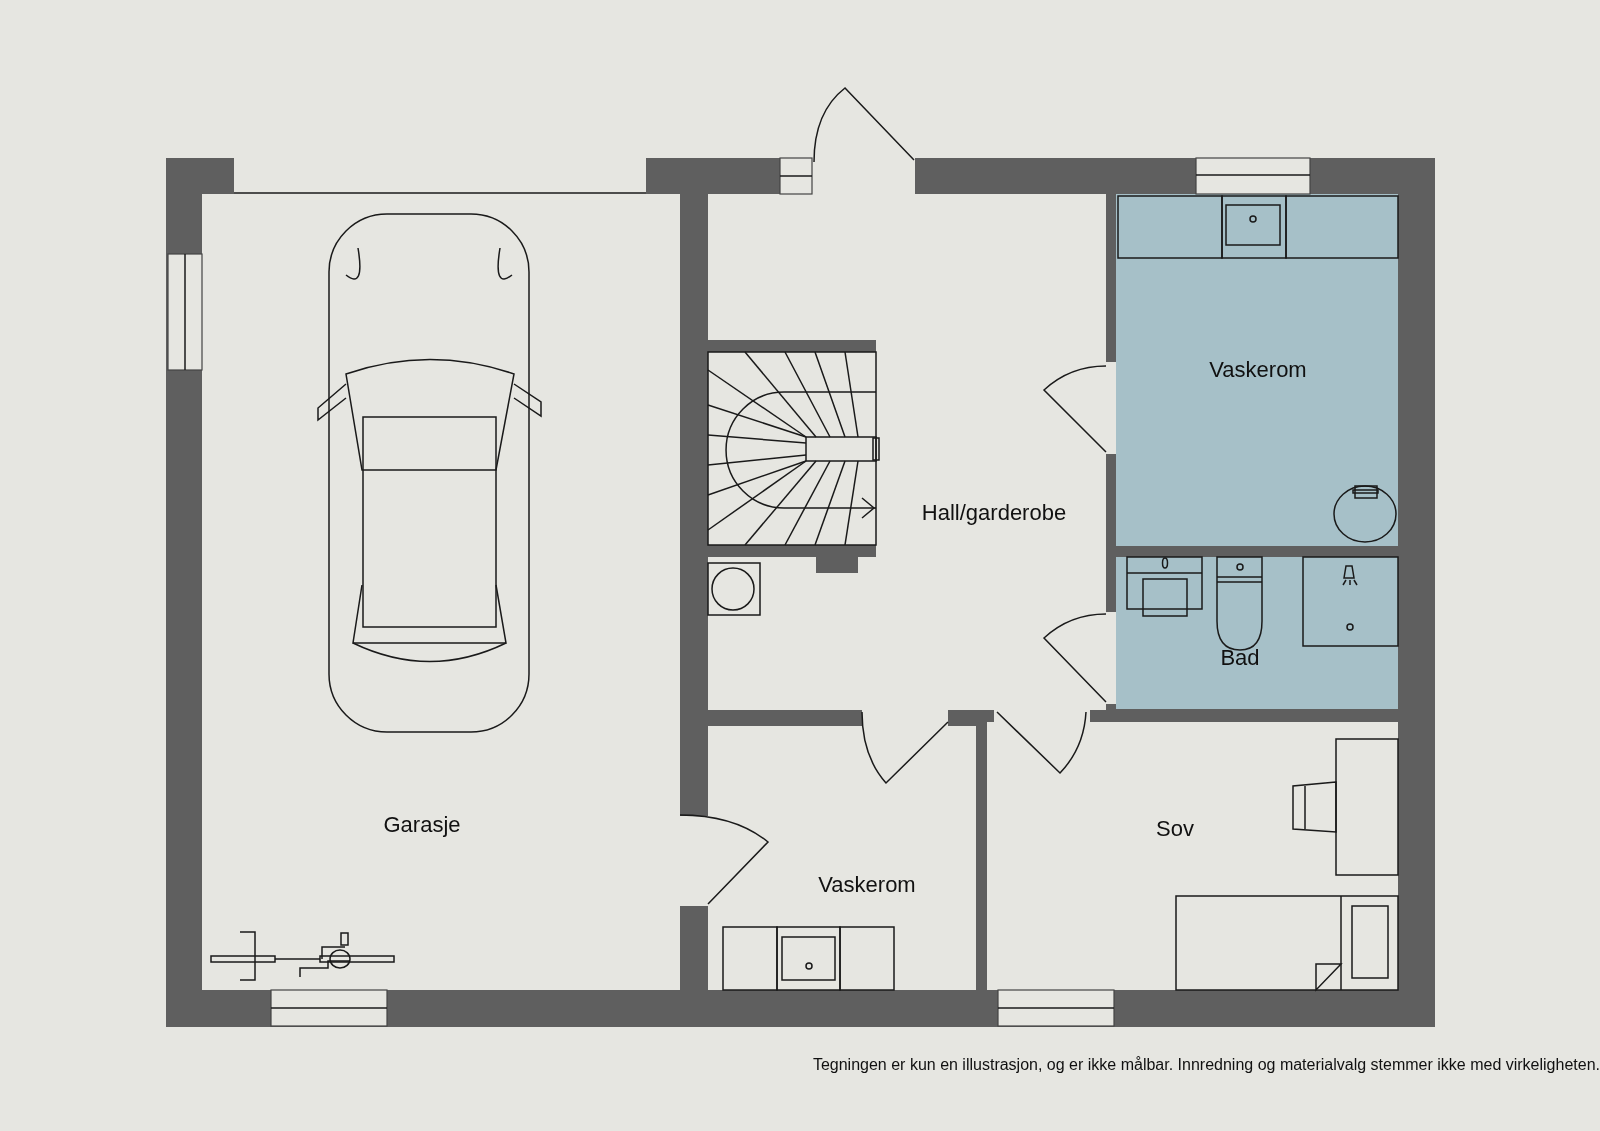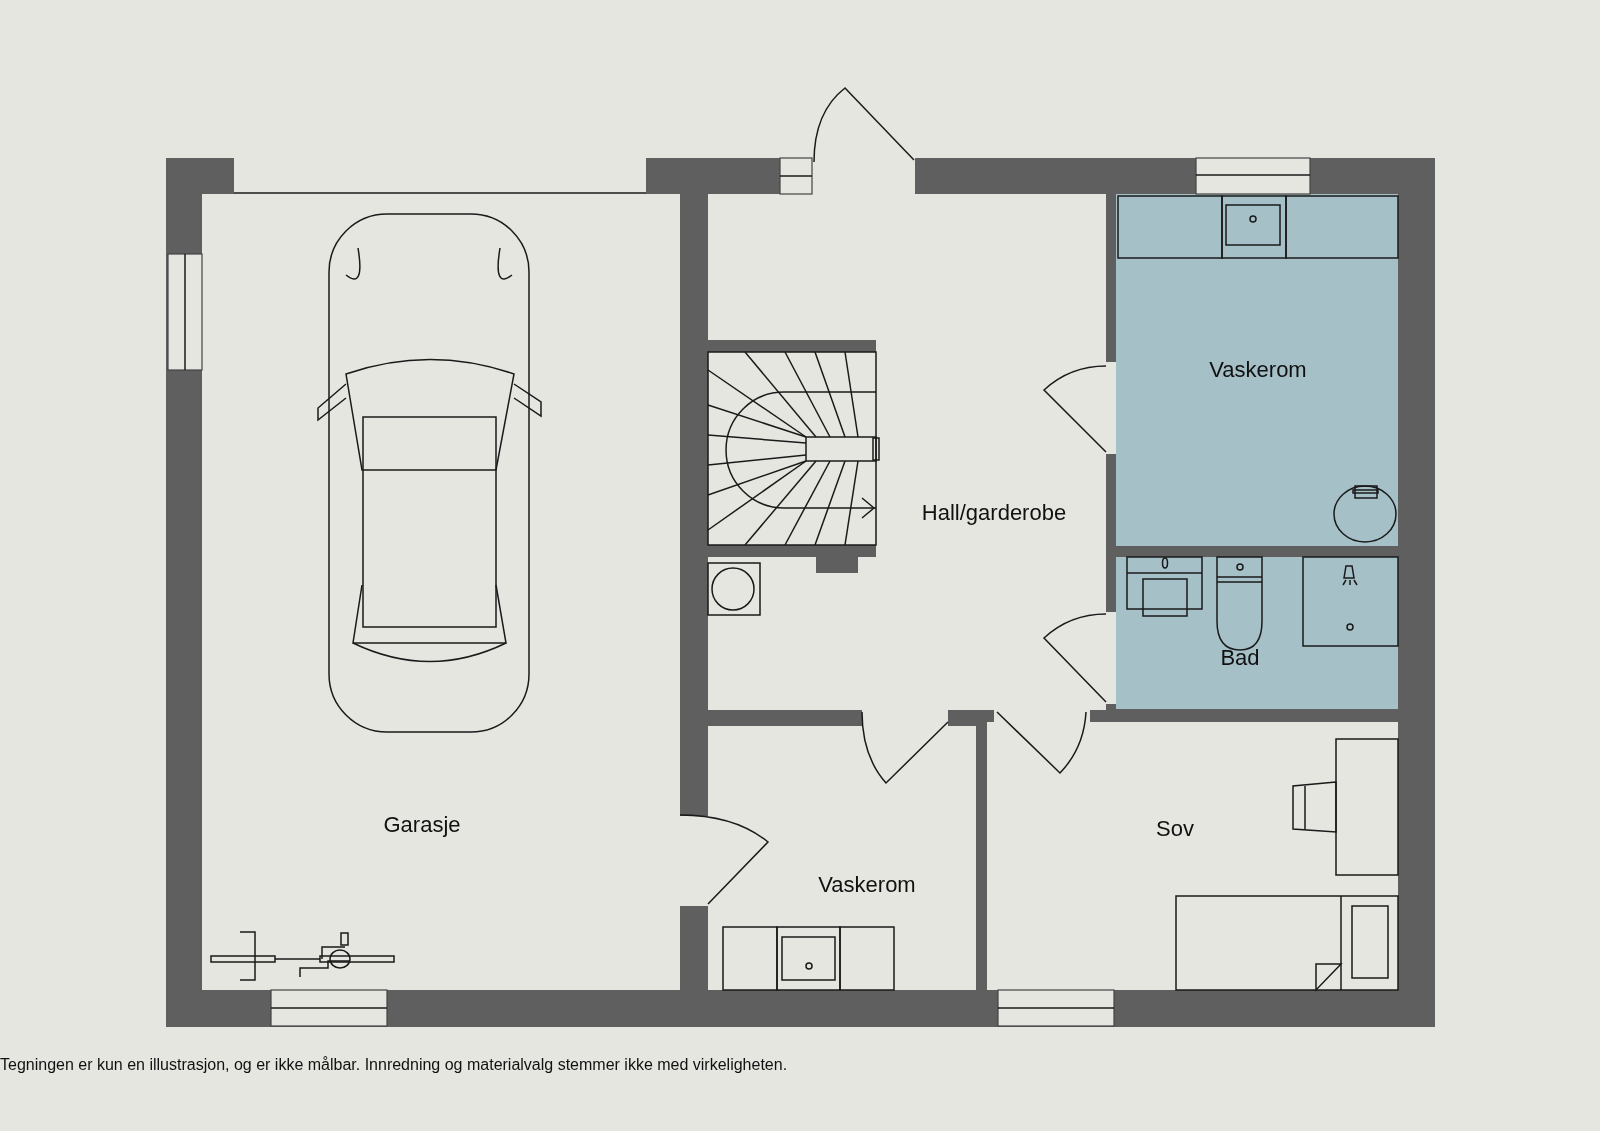--- a/index.html
+++ b/index.html
@@ -4,21 +4,21 @@
 <style>
   html, body { margin: 0; padding: 0; background: #e6e6e1; }
   body { width: 1600px; height: 1131px; position: relative; overflow: hidden; font-family: "Liberation Sans", sans-serif; }
   svg { position: absolute; left: 0; top: 0; }
   .wall { fill: #5f5f5f; }
   .floor { fill: #e6e6e1; }
   .wet { fill: #a6c0c8; }
   .ln { fill: none; stroke: #1a1a1a; stroke-width: 1.5; }
   .win { fill: #e6e6e1; stroke: #444; stroke-width: 1.2; }
   .lbl { font-family: "Liberation Sans", sans-serif; font-size: 22px; fill: #111; }
-  .disclaimer { position: absolute; left: 0; width: 1600px; top: 1056px; text-align: left; font-size: 16px; color: #111; font-family: "Liberation Sans", sans-serif; }
+  .disclaimer { position: absolute; left: 0; width: 1600px; top: 1056px; text-align: right; font-size: 16px; color: #111; font-family: "Liberation Sans", sans-serif; }
 </style>
 </head>
 <body>
 
 <svg width="1600" height="1131" viewBox="0 0 1600 1131">
 
   <g>
     <rect class="wall" x="166" y="158" width="1269" height="869"></rect>
     <rect class="floor" x="202" y="194" width="478" height="796"></rect>
     <rect class="floor" x="708" y="194" width="398" height="516"></rect>

